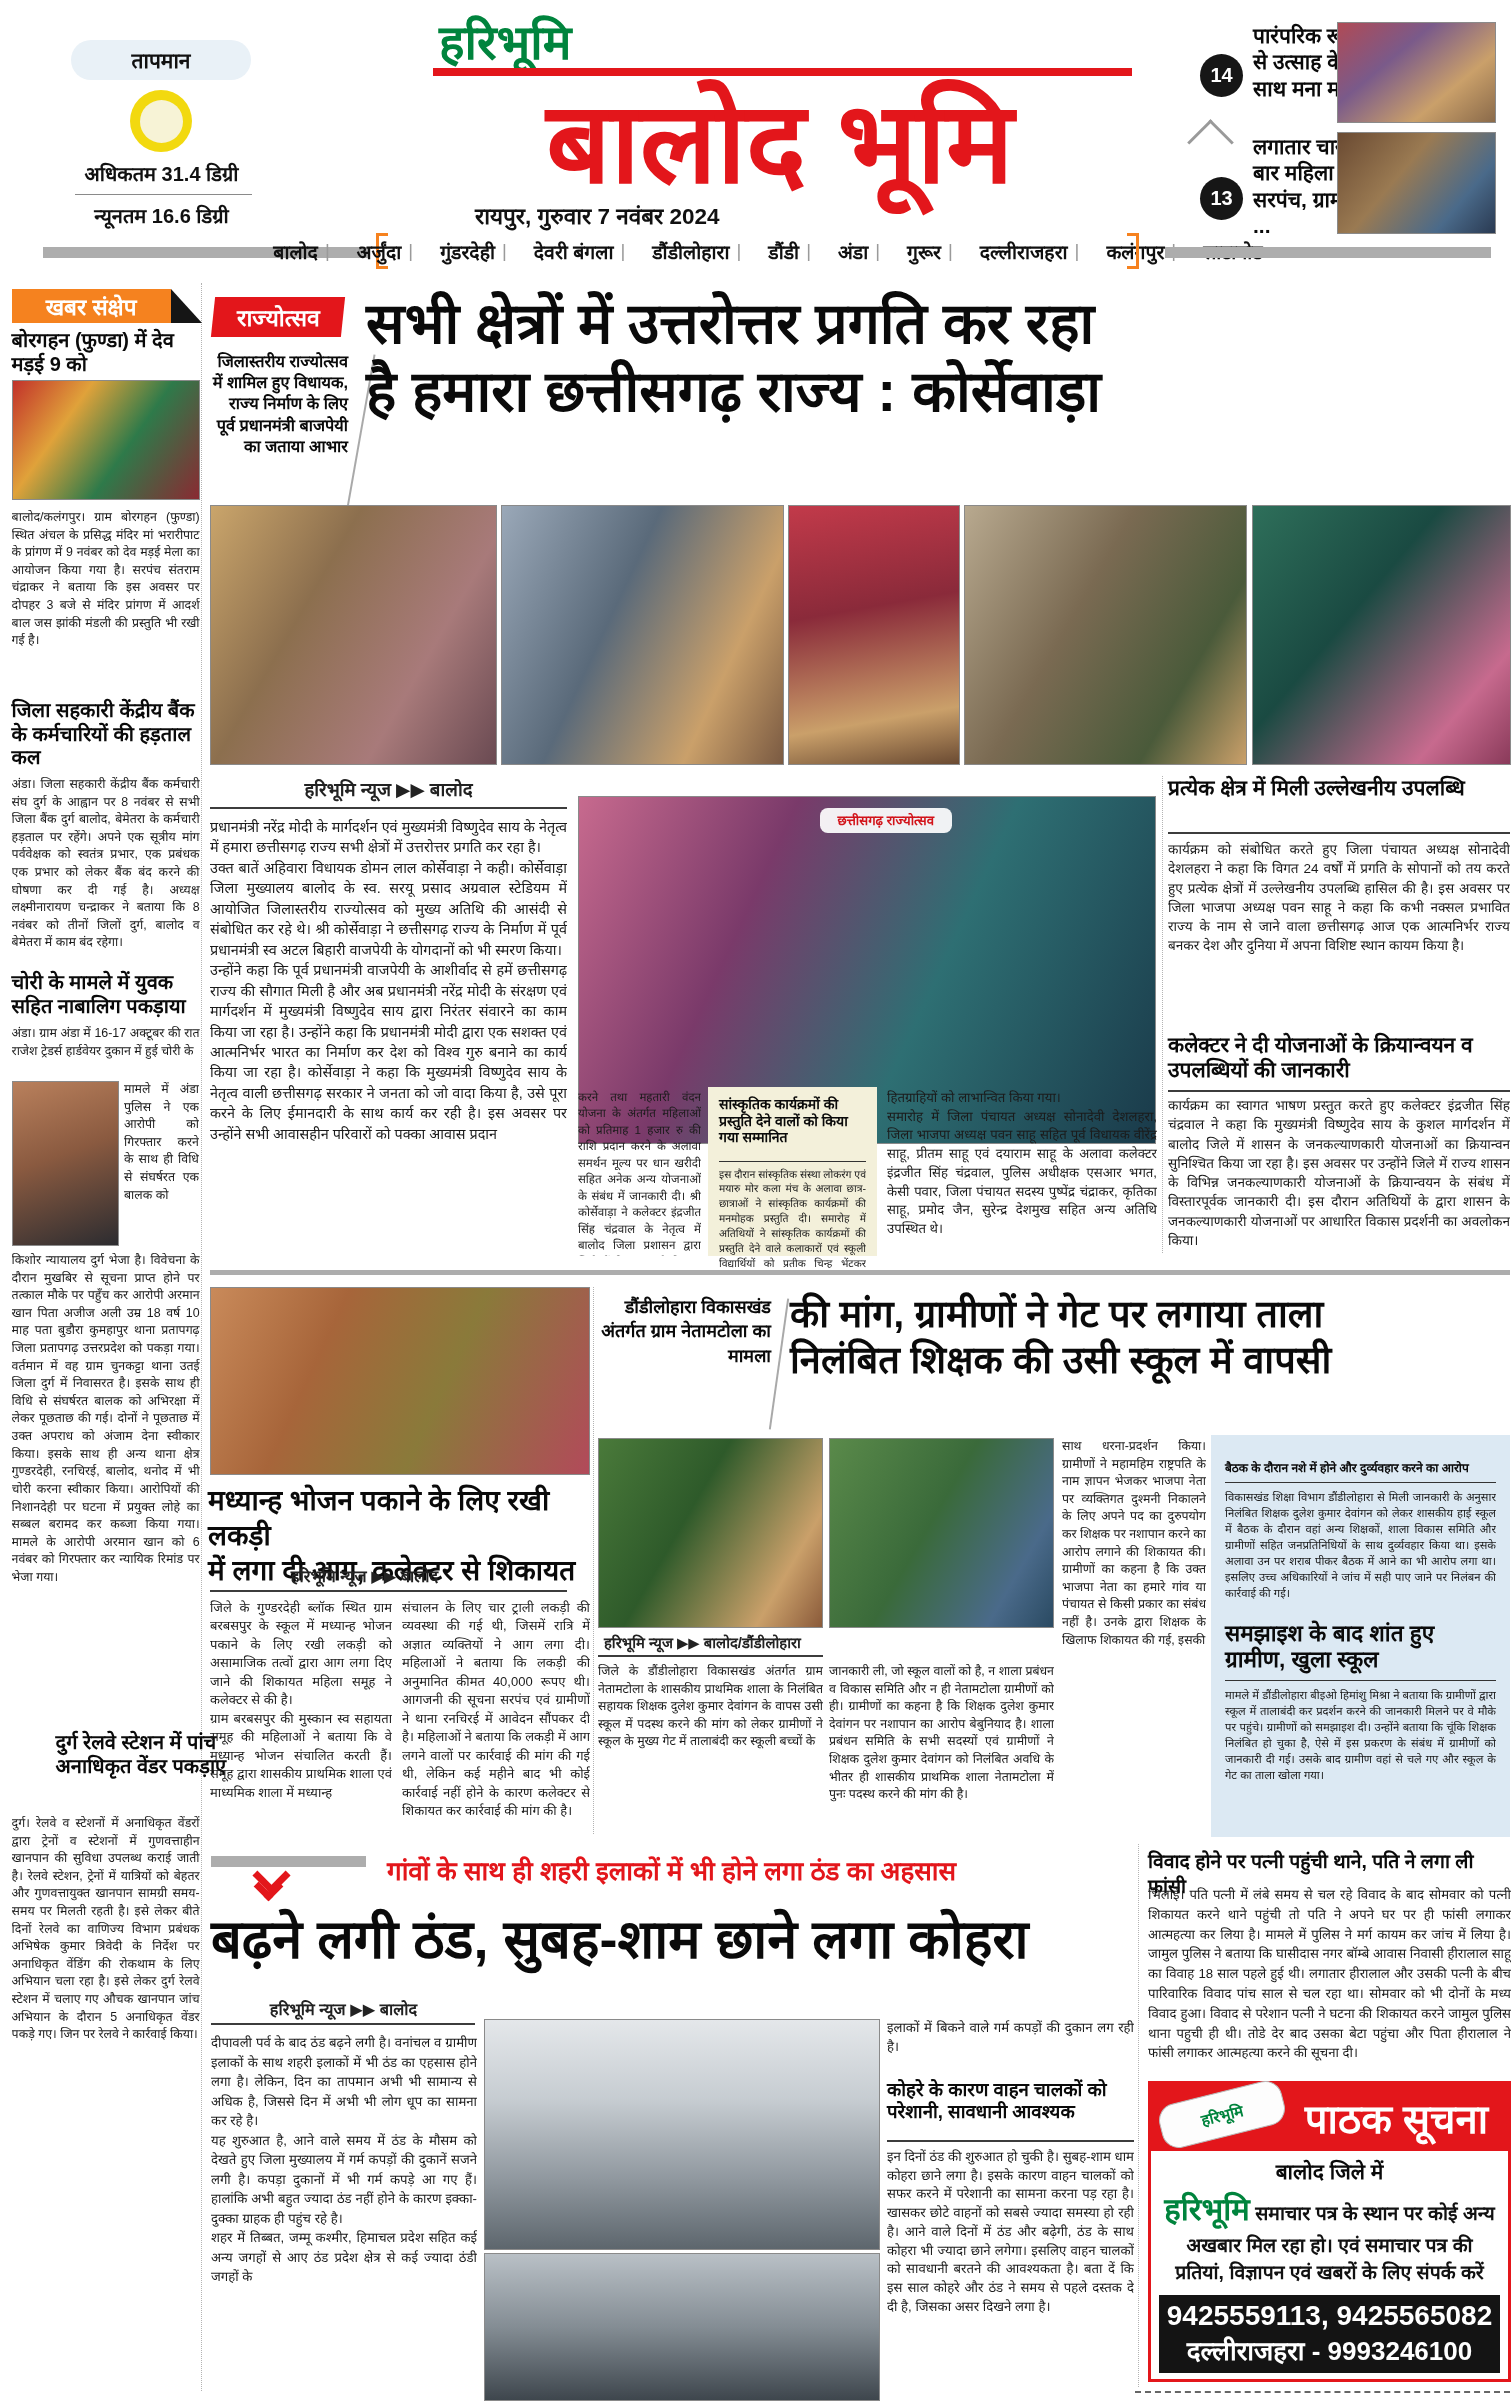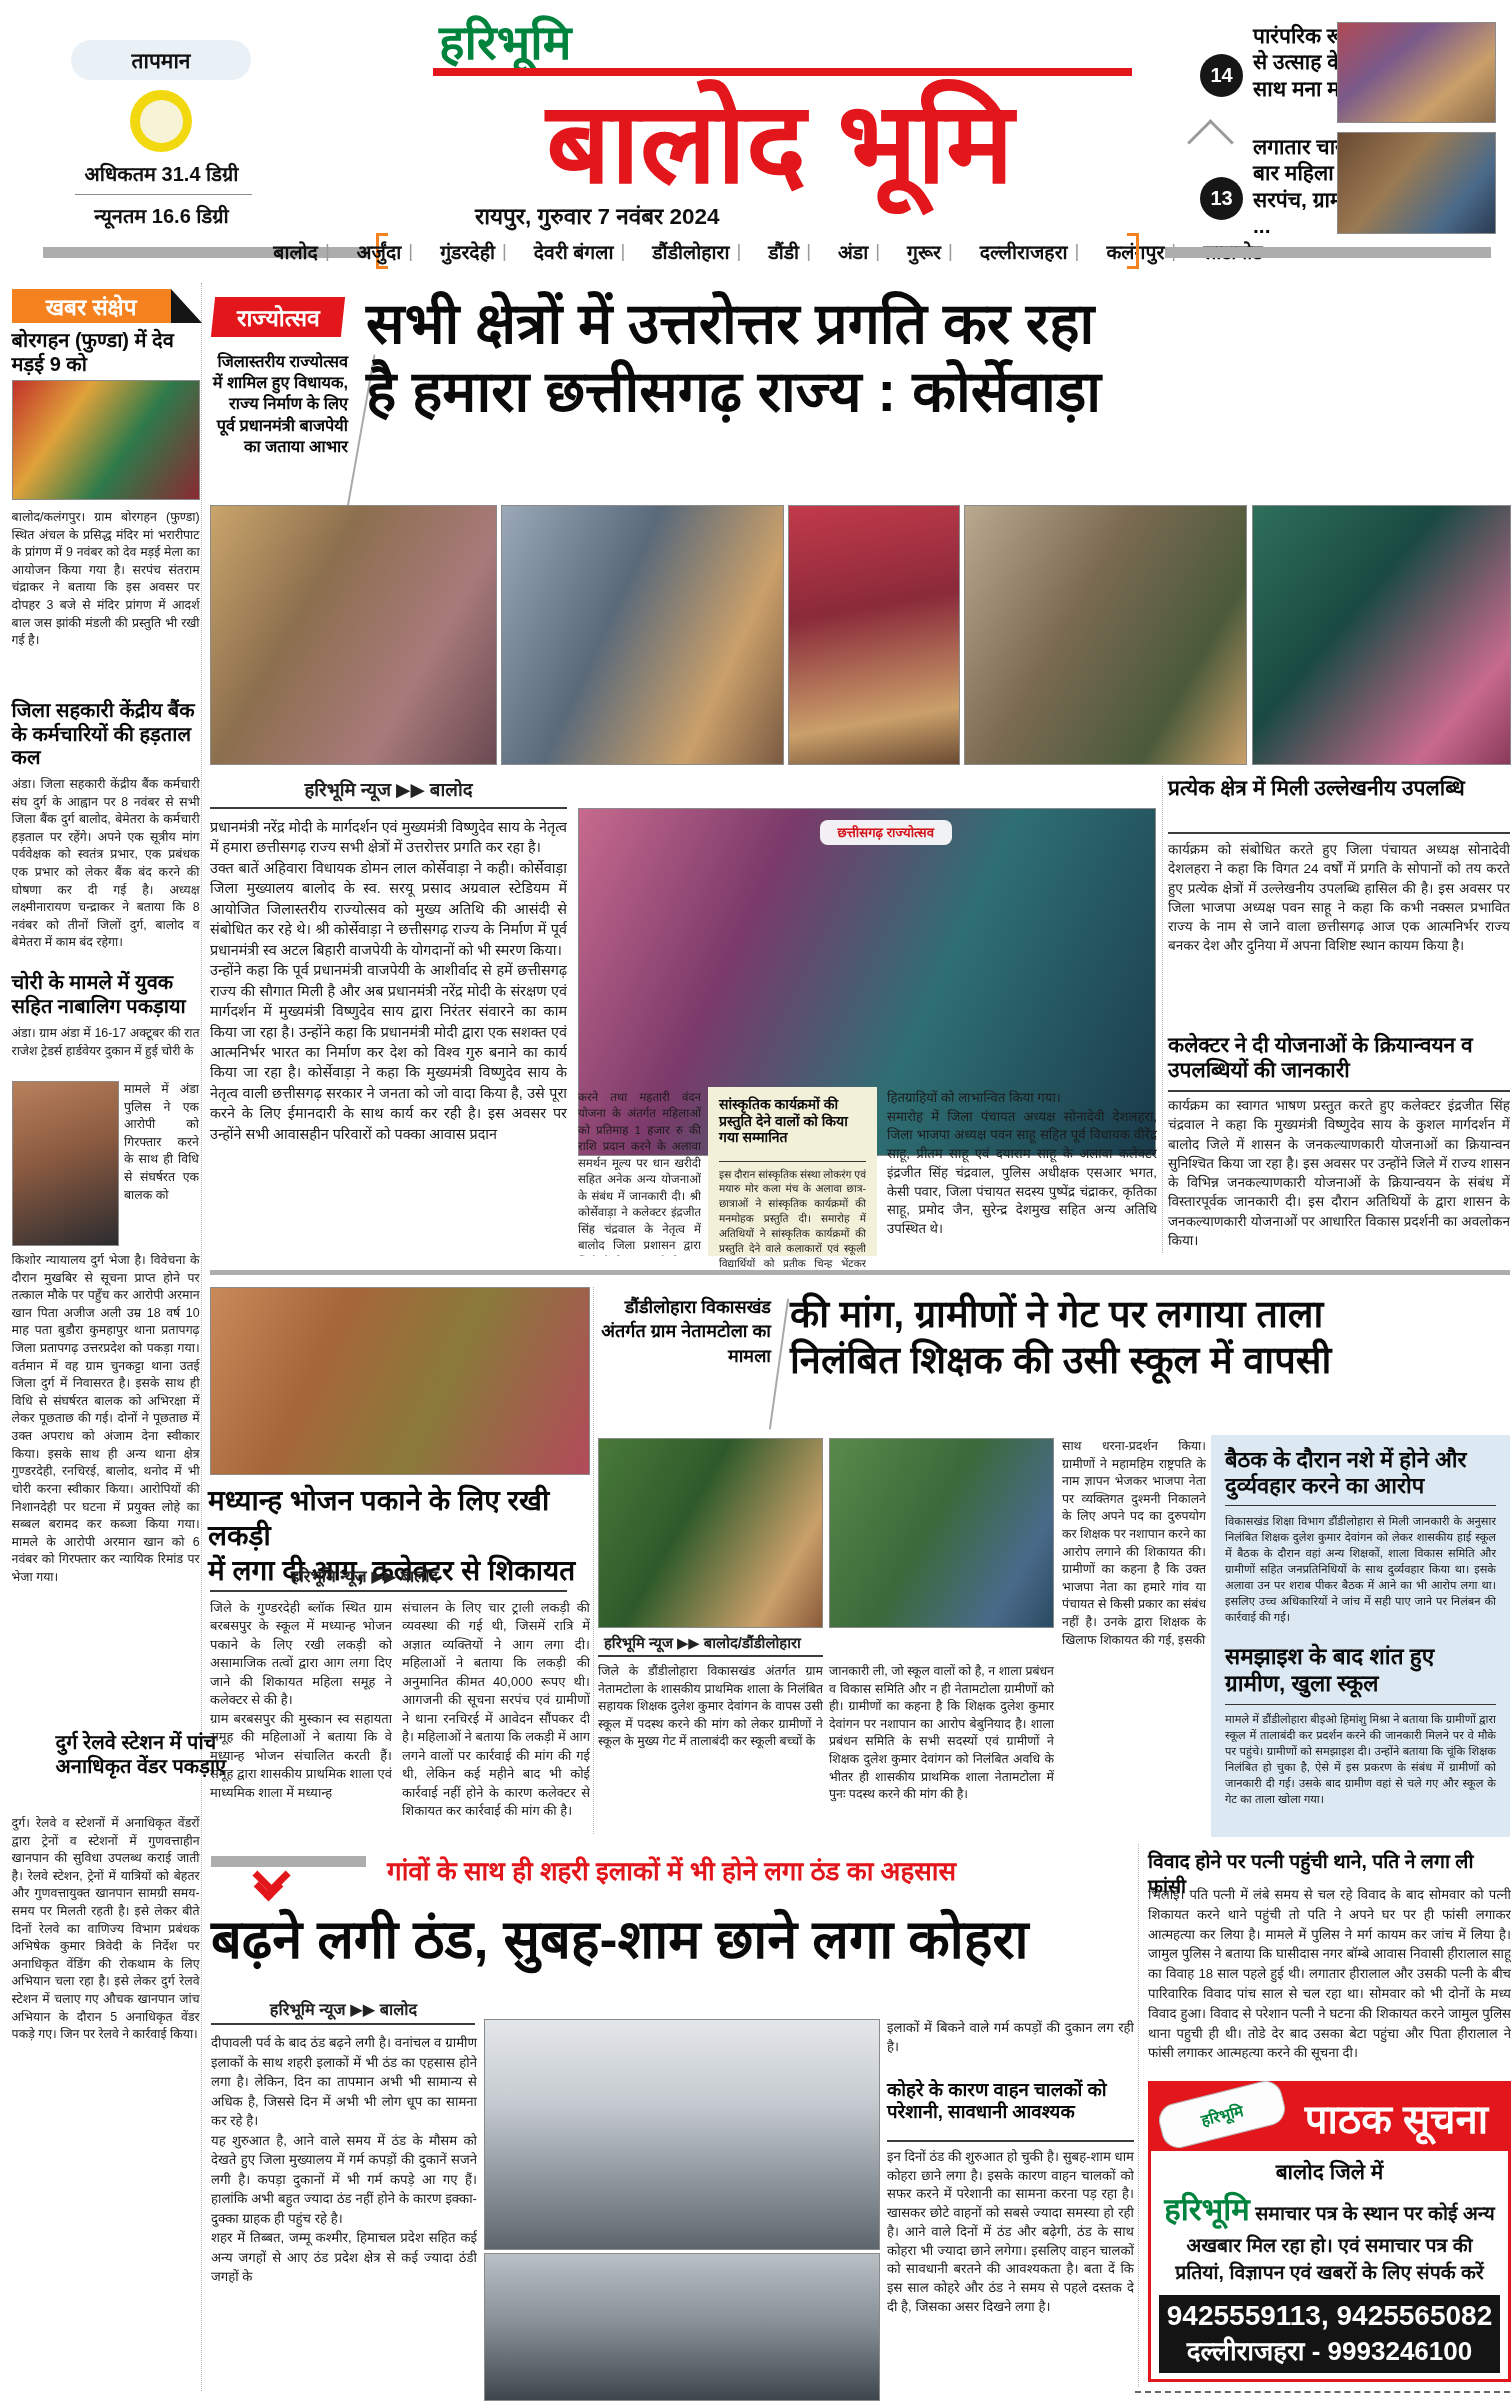--- a/index.html
+++ b/index.html
@@ -133,21 +133,21 @@
   <div class="abs photo" style="left:788px;top:505px;width:172px;height:260px;background:linear-gradient(170deg,#c23a4a 0%,#8a2a3a 40%,#caa06a 80%,#6a4a32 100%);"></div>
   <div class="abs photo" style="left:964px;top:505px;width:283px;height:260px;background:linear-gradient(120deg,#b8a98f 0%,#7a6a52 40%,#4a5a3a 75%,#caa06a 100%);"></div>
   <div class="abs photo" style="left:1252px;top:505px;width:259px;height:260px;background:linear-gradient(130deg,#2e6f5a 0%,#1a4a42 40%,#c76a8e 80%,#8a3a5a 100%);"></div>
 
   <div class="abs byline center" style="left:233px;top:776px;width:311px;font-size:18.6px;">हरिभूमि न्यूज ▶▶ बालोद</div>
   <div class="abs rule" style="left:210px;top:807px;width:357px;"></div>
   <div class="abs bodytext" style="left:210px;top:817px;width:357px;height:439px;font-size:14.4px;">प्रधानमंत्री नरेंद्र मोदी के मार्गदर्शन एवं मुख्यमंत्री विष्णुदेव साय के नेतृत्व में हमारा छत्तीसगढ़ राज्य सभी क्षेत्रों में उत्तरोत्तर प्रगति कर रहा है।
 उक्त बातें अहिवारा विधायक डोमन लाल कोर्सेवाड़ा ने कही। कोर्सेवाड़ा जिला मुख्यालय बालोद के स्व. सरयू प्रसाद अग्रवाल स्टेडियम में आयोजित जिलास्तरीय राज्योत्सव को मुख्य अतिथि की आसंदी से संबोधित कर रहे थे। श्री कोर्सेवाड़ा ने छत्तीसगढ़ राज्य के निर्माण में पूर्व प्रधानमंत्री स्व अटल बिहारी वाजपेयी के योगदानों को भी स्मरण किया।
 उन्होंने कहा कि पूर्व प्रधानमंत्री वाजपेयी के आशीर्वाद से हमें छत्तीसगढ़ राज्य की सौगात मिली है और अब प्रधानमंत्री नरेंद्र मोदी के संरक्षण एवं मार्गदर्शन में मुख्यमंत्री विष्णुदेव साय द्वारा निरंतर संवारने का काम किया जा रहा है। उन्होंने कहा कि प्रधानमंत्री मोदी द्वारा एक सशक्त एवं आत्मनिर्भर भारत का निर्माण कर देश को विश्व गुरु बनाने का कार्य किया जा रहा है। कोर्सेवाड़ा ने कहा कि मुख्यमंत्री विष्णुदेव साय के नेतृत्व वाली छत्तीसगढ़ सरकार ने जनता को जो वादा किया है, उसे पूरा करने के लिए ईमानदारी के साथ कार्य कर रही है। इस अवसर पर उन्होंने सभी आवासहीन परिवारों को पक्का आवास प्रदान</div>
 
-  <div class="abs photo" style="left:578px;top:796px;width:578px;height:348px;background:linear-gradient(115deg,#c76a8e 0%,#7a3a6a 30%,#2e6f73 60%,#1a3a4a 100%);margin-top:12px;">
+  <div class="abs photo" style="left:578px;top:796px;width:578px;height:348px;background:linear-gradient(115deg,#c76a8e 0%,#7a3a6a 30%,#2e6f73 60%,#1a3a4a 100%);">
     <div class="stagelogo" style="position:absolute;left:241px;top:11px;width:116px;">छत्तीसगढ़ राज्योत्सव</div>
   </div>
   <div class="abs bodytext" style="left:578px;top:1089px;width:123px;height:167px;font-size:11.6px;">करने तथा महतारी वंदन योजना के अंतर्गत महिलाओं को प्रतिमाह 1 हजार रु की राशि प्रदान करने के अलावा समर्थन मूल्य पर धान खरीदी सहित अनेक अन्य योजनाओं के संबंध में जानकारी दी। श्री कोर्सेवाड़ा ने कलेक्टर इंद्रजीत सिंह चंद्रवाल के नेतृत्व में बालोद जिला प्रशासन द्वारा जिले में किए जा रहे विकास कार्यों एवं जिले वासियों के हितार्थ संचालित विभिन्न हितग्राहीमूलक योजनाओं से</div>
 
   <div class="abs capbox" style="left:708px;top:1087px;width:169px;height:169px;">
     <div class="head" style="font-size:14px;border-bottom:1.6px solid #333;padding-bottom:15px;">सांस्कृतिक कार्यक्रमों की प्रस्तुति देने वालों को किया गया सम्मानित</div>
     <div class="bodytext" style="font-size:10.5px;margin-top:4.7px;height:101px;">इस दौरान सांस्कृतिक संस्था लोकरंग एवं मयारु मोर कला मंच के अलावा छात्र-छात्राओं ने सांस्कृतिक कार्यक्रमों की मनमोहक प्रस्तुति दी। समारोह में अतिथियों ने सांस्कृतिक कार्यक्रमों की प्रस्तुति देने वाले कलाकारों एवं स्कूली विद्यार्थियों को प्रतीक चिन्ह भेंटकर सम्मानित किया। आभार प्रदर्शन एसडीएम प्रतिमा ठाकरे झा ने किया।</div>
   </div>
 
   <div class="abs bodytext" style="left:887px;top:1089px;width:270px;height:167px;font-size:13.2px;">हितग्राहियों को लाभान्वित किया गया।
@@ -187,21 +187,21 @@
   <div class="abs photo" style="left:598px;top:1438px;width:225px;height:190px;background:linear-gradient(120deg,#4a7a3a 0%,#2e5a2a 40%,#caa06a 80%,#8a5a3a 100%);"></div>
   <div class="abs photo" style="left:829px;top:1438px;width:225px;height:190px;background:linear-gradient(120deg,#5a8a4a 0%,#3a6a3a 45%,#4a6a8a 80%,#2a4a62 100%);"></div>
   <div class="abs bodytext" style="left:1062px;top:1438px;width:144px;height:398px;font-size:12.4px;">साथ धरना-प्रदर्शन किया। ग्रामीणों ने महामहिम राष्ट्रपति के नाम ज्ञापन भेजकर भाजपा नेता पर व्यक्तिगत दुश्मनी निकालने के लिए अपने पद का दुरुपयोग कर शिक्षक पर नशापान करने का आरोप लगाने की शिकायत की। ग्रामीणों का कहना है कि उक्त भाजपा नेता का हमारे गांव या पंचायत से किसी प्रकार का संबंध नहीं है। उनके द्वारा शिक्षक के खिलाफ शिकायत की गई, इसकी</div>
 
   <div class="abs byline" style="left:604px;top:1632px;width:264px;font-size:14.8px;">हरिभूमि न्यूज ▶▶ बालोद/डौंडीलोहारा</div>
   <div class="abs rule" style="left:598px;top:1655px;width:225px;"></div>
   <div class="abs bodytext" style="left:598px;top:1663px;width:225px;height:172px;font-size:12.4px;">जिले के डौंडीलोहारा विकासखंड अंतर्गत ग्राम नेतामटोला के शासकीय प्राथमिक शाला के निलंबित सहायक शिक्षक दुलेश कुमार देवांगन के वापस उसी स्कूल में पदस्थ करने की मांग को लेकर ग्रामीणों ने स्कूल के मुख्य गेट में तालाबंदी कर स्कूली बच्चों के</div>
   <div class="abs bodytext" style="left:829px;top:1663px;width:225px;height:172px;font-size:12.4px;">जानकारी ली, जो स्कूल वालों को है, न शाला प्रबंधन व विकास समिति और न ही नेतामटोला ग्रामीणों को ही। ग्रामीणों का कहना है कि शिक्षक दुलेश कुमार देवांगन पर नशापान का आरोप बेबुनियाद है। शाला प्रबंधन समिति के सभी सदस्यों एवं ग्रामीणों ने शिक्षक दुलेश कुमार देवांगन को निलंबित अवधि के भीतर ही शासकीय प्राथमिक शाला नेतामटोला में पुनः पदस्थ करने की मांग की है।</div>
 
   <div class="abs bluebox" style="left:1211px;top:1435px;width:299px;height:402px;">
-    <div class="head" style="font-size:22px;border-bottom:1.6px solid #333;padding-bottom:6.2px;">बैठक के दौरान नशे में होने और दुर्व्यवहार करने का आरोप</div>
+    <div class="head" style="font-size:12px;border-bottom:1.6px solid #333;padding-bottom:6.2px;margin-top:14px;">बैठक के दौरान नशे में होने और दुर्व्यवहार करने का आरोप</div>
     <div class="bodytext" style="font-size:11.3px;margin-top:6.2px;height:124px;">विकासखंड शिक्षा विभाग डौंडीलोहारा से मिली जानकारी के अनुसार निलंबित शिक्षक दुलेश कुमार देवांगन को लेकर शासकीय हाई स्कूल में बैठक के दौरान वहां अन्य शिक्षकों, शाला विकास समिति और ग्रामीणों सहित जनप्रतिनिधियों के साथ दुर्व्यवहार किया था। इसके अलावा उन पर शराब पीकर बैठक में आने का भी आरोप लगा था। इसलिए उच्च अधिकारियों ने जांच में सही पाए जाने पर निलंबन की कार्रवाई की गई।</div>
     <div class="head" style="font-size:22.5px;margin-top:7.8px;border-bottom:1.6px solid #333;padding-bottom:6.2px;">समझाइश के बाद शांत हुए ग्रामीण, खुला स्कूल</div>
     <div class="bodytext" style="font-size:11.3px;margin-top:6.2px;height:124px;">मामले में डौंडीलोहारा बीइओ हिमांशु मिश्रा ने बताया कि ग्रामीणों द्वारा स्कूल में तालाबंदी कर प्रदर्शन करने की जानकारी मिलने पर वे मौके पर पहुंचे। ग्रामीणों को समझाइश दी। उन्होंने बताया कि चूंकि शिक्षक निलंबित हो चुका है, ऐसे में इस प्रकरण के संबंध में ग्रामीणों को जानकारी दी गई। उसके बाद ग्रामीण वहां से चले गए और स्कूल के गेट का ताला खोला गया।</div>
   </div>
 
   <div class="abs graybar" style="left:211px;top:1856px;width:155px;height:11px;"></div>
   <div class="chev" style="left:258px;top:1862px;"></div>
   <div class="chev" style="left:258px;top:1876px;width:14px;height:14px;"></div>
   <div class="abs head red" style="left:387px;top:1856px;width:776px;font-size:26px;">गांवों के साथ ही शहरी इलाकों में भी होने लगा ठंड का अहसास</div>
 

